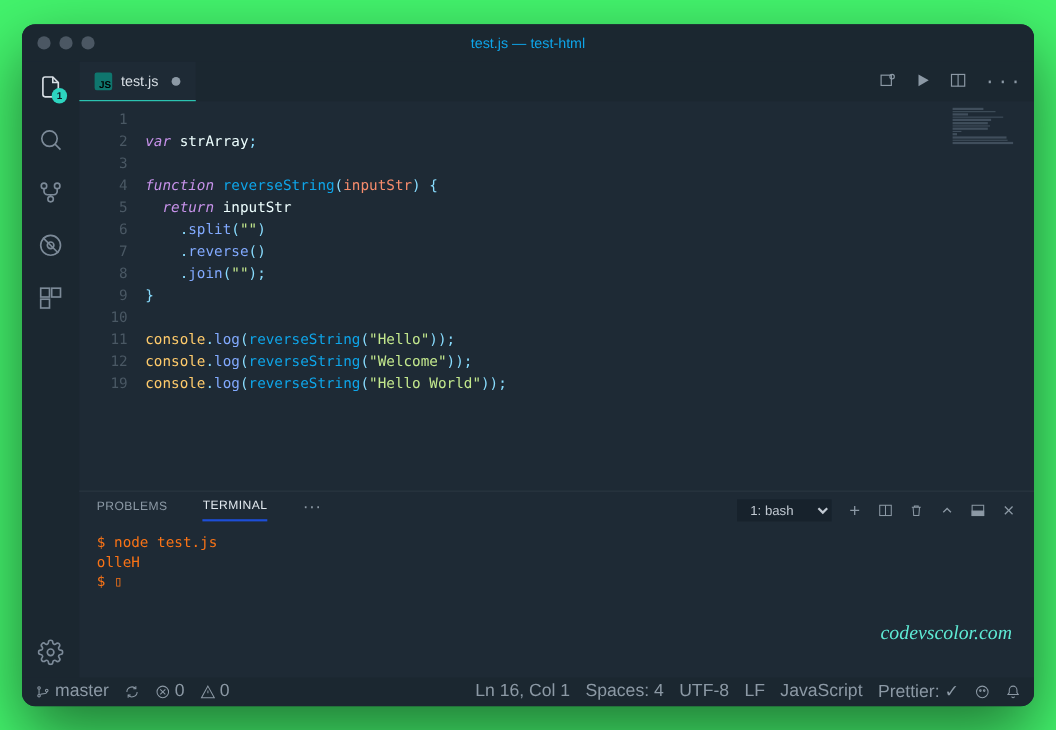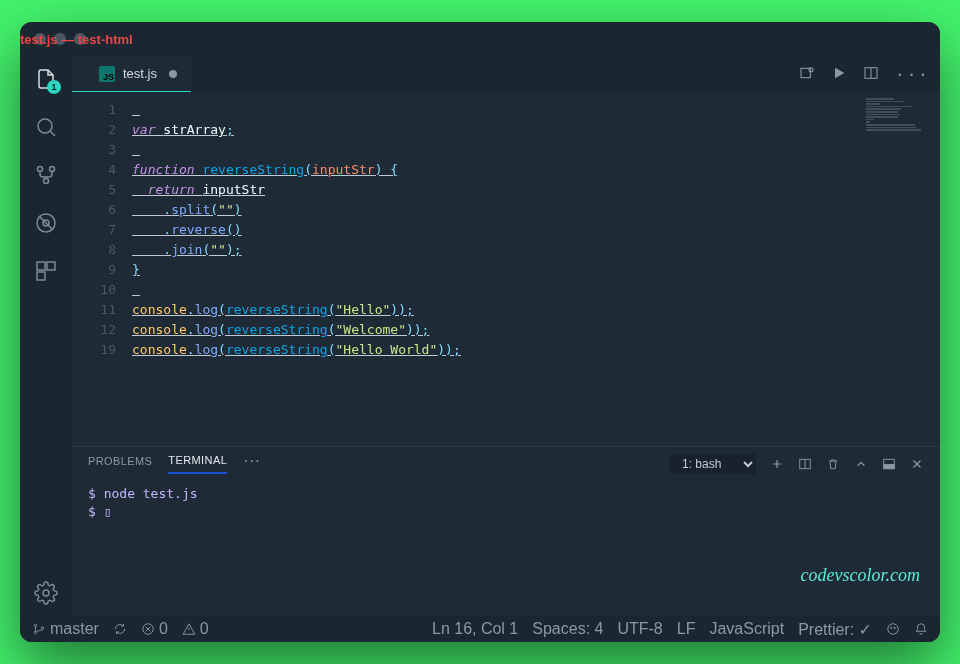--- a/index.html
+++ b/index.html
@@ -25,66 +25,66 @@
   height: 34px;
   background: #1b2730;
   display: flex;
   align-items: center;
   padding: 0 14px;
   gap: 10px;
   position: relative;
 }
 .traffic { display: flex; gap: 8px; }
 .dot { width: 12px; height: 12px; border-radius: 50%; background: #4b5763; }
-.title { position: absolute; left: 0; right: 0; text-align: left; color: #ef4444; font-size: 13px; font-family: -apple-system, sans-serif; font-weight: 700; }
+.title { position: absolute; left: 0; right: 0; text-align: center; color: #0ea5e9; font-size: 13px; font-family: -apple-system, sans-serif; font-weight: 400; }
 .main { flex: 1; display: flex; min-height: 0; }
 .activitybar {
   width: 52px;
   background: #1b2730;
   display: flex;
   flex-direction: column;
   align-items: center;
   padding-top: 10px;
   gap: 22px;
   position: relative;
 }
 .activitybar .icon { color: #7c8a98; width: 26px; height: 26px; display: flex; align-items: center; justify-content: center; cursor: pointer; position: relative; }
 .activitybar .icon svg { width: 24px; height: 24px; stroke: currentColor; fill: none; stroke-width: 1.5; }
 .activitybar .icon.active { color: #d7dee4; }
 .badge { position: absolute; bottom: -2px; right: -2px; background: #2dd4bf; color: #0e1a23; font-size: 9px; font-weight: 700; border-radius: 50%; width: 14px; height: 14px; display: flex; align-items: center; justify-content: center; font-family: sans-serif; }
 .activitybar .bottom { margin-top: auto; margin-bottom: 10px; }
 .editor-area { flex: 1; display: flex; flex-direction: column; min-width: 0; }
 .tabbar { height: 36px; display: flex; align-items: center; background: #1b2730; padding-right: 10px; }
 .tab { height: 36px; display: flex; align-items: center; gap: 8px; padding: 0 14px; background: #1e2a35; color: #d7dee4; font-size: 13px; font-family: -apple-system, sans-serif; border-bottom: 1px solid #2dd4bf; cursor: pointer; }
-.tab .js-badge { width: 16px; height: 16px; background: #0f766e; color: #000; font-size: 9px; font-weight: 700; display: flex; align-items: flex-end; justify-content: flex-end; padding: 0 1px 0 0; border-radius: 2px; font-family: sans-serif; margin-left: 13px; }
+.tab .js-badge { width: 16px; height: 16px; background: #0f766e; color: #000; font-size: 9px; font-weight: 700; display: flex; align-items: flex-end; justify-content: flex-end; padding: 0 1px 0 0; border-radius: 2px; font-family: sans-serif; }
 .tab .dirty { width: 8px; height: 8px; border-radius: 50%; background: #8c99a5; margin-left: 4px; }
 .tabbar .toolbar { margin-left: auto; display: flex; gap: 16px; color: #8c99a5; }
 .tabbar .toolbar span { cursor: pointer; display: flex; }
 .editor { flex: 1; display: flex; position: relative; overflow: hidden; }
 .gutter { width: 60px; text-align: right; padding: 8px 16px 8px 0; color: #4a5864; font-size: 13px; line-height: 20px; }
-.code { flex: 1; padding: 8px 0; font-size: 13px; line-height: 20px; white-space: pre; color: #c2cad3; text-decoration: underline; }
+.code { flex: 1; padding: 8px 0; font-size: 13px; line-height: 20px; white-space: pre; color: #c2cad3; }
 .code .k { color: #c792ea; font-style: italic; }
 .code .v { color: #eeffff; }
 .code .fn { color: #0ea5e9; }
 .code .p { color: #89ddff; }
 .code .s { color: #c3e88d; }
 .code .id { color: #f78c6c; }
 .code .call { color: #82aaff; }
 .code .obj { color: #ffcb6b; }
 .minimap { position: absolute; right: 4px; top: 6px; width: 70px; height: 50px; opacity: .55; }
 .minimap div { height: 1.6px; margin-bottom: 1px; background: #5c6d7c; }
 .panel { height: 170px; border-top: 1px solid #2a3742; display: flex; flex-direction: column; }
-.panel-tabs { height: 34px; display: flex; align-items: center; padding: 0 16px; gap: 16px; color: #8c99a5; font-size: 11px; font-family: -apple-system, sans-serif; letter-spacing: .4px; }
+.panel-tabs { height: 34px; display: flex; align-items: center; padding: 0 16px; gap: 32px; color: #8c99a5; font-size: 11px; font-family: -apple-system, sans-serif; letter-spacing: .4px; }
 .panel-tabs .ptab { cursor: pointer; padding-bottom: 6px; }
 .panel-tabs .ptab.active { color: #e2e9ef; border-bottom: 2px solid #1d4ed8; }
 .panel-tabs .dots { font-size: 16px; }
 .panel-tabs .right { margin-left: auto; display: flex; align-items: center; gap: 14px; }
 .panel-tabs select { background: #17222c; color: #c2cad3; border: none; font-size: 12px; padding: 2px 18px 2px 8px; font-family: -apple-system, sans-serif; }
 .panel-tabs .pico { cursor: pointer; display: inline-flex; color: #8c99a5; }
-.terminal { flex: 1; padding: 4px 16px; font-size: 13px; line-height: 18px; color: #c4b5fd; white-space: pre; overflow: auto; }
+.terminal { flex: 1; padding: 4px 16px; font-size: 13px; line-height: 18px; color: #f97316; white-space: pre; overflow: auto; }
 .watermark { position: absolute; right: 20px; bottom: 30px; color: #5eead4; font-family: cursive; font-style: italic; font-size: 18px; }
 .statusbar { height: 26px; background: #1b2730; display: flex; align-items: center; padding: 0 12px; gap: 14px; color: #8c99a5; font-size: 16px; font-family: -apple-system, sans-serif; }
 .statusbar .item { display: flex; align-items: center; gap: 4px; cursor: pointer; }
 .statusbar .spacer { flex: 1; }
 .statusbar svg { width: 14px; height: 14px; stroke: currentColor; fill: none; stroke-width: 1.6; }
 .editor-container { flex: 1; display: flex; flex-direction: column; min-height: 0; position: relative; }
 </style>
 </head>
 <body>
 
@@ -244,21 +244,21 @@
                     <rect x="3" y="13" width="18" height="7" fill="currentColor"></rect>
                   </svg>
                 </span>
               <span class="pico">
                   <svg width="14" height="14" viewBox="0 0 24 24" fill="none" stroke="currentColor" stroke-width="2">
                     <path d="M6 6l12 12M18 6L6 18"></path>
                   </svg>
                 </span>
             </div>
           </div>
-          <div class="terminal"><div>$ node test.js</div><div>$ ▯</div></div>
+          <div class="terminal"><div>$ node test.js</div><div>olleH</div><div>$ ▯</div></div>
         </div>
 
         <div class="watermark">codevscolor.com</div>
       </div>
 
     </div>
   </div>
 
   <div class="statusbar">
     <span class="item">

